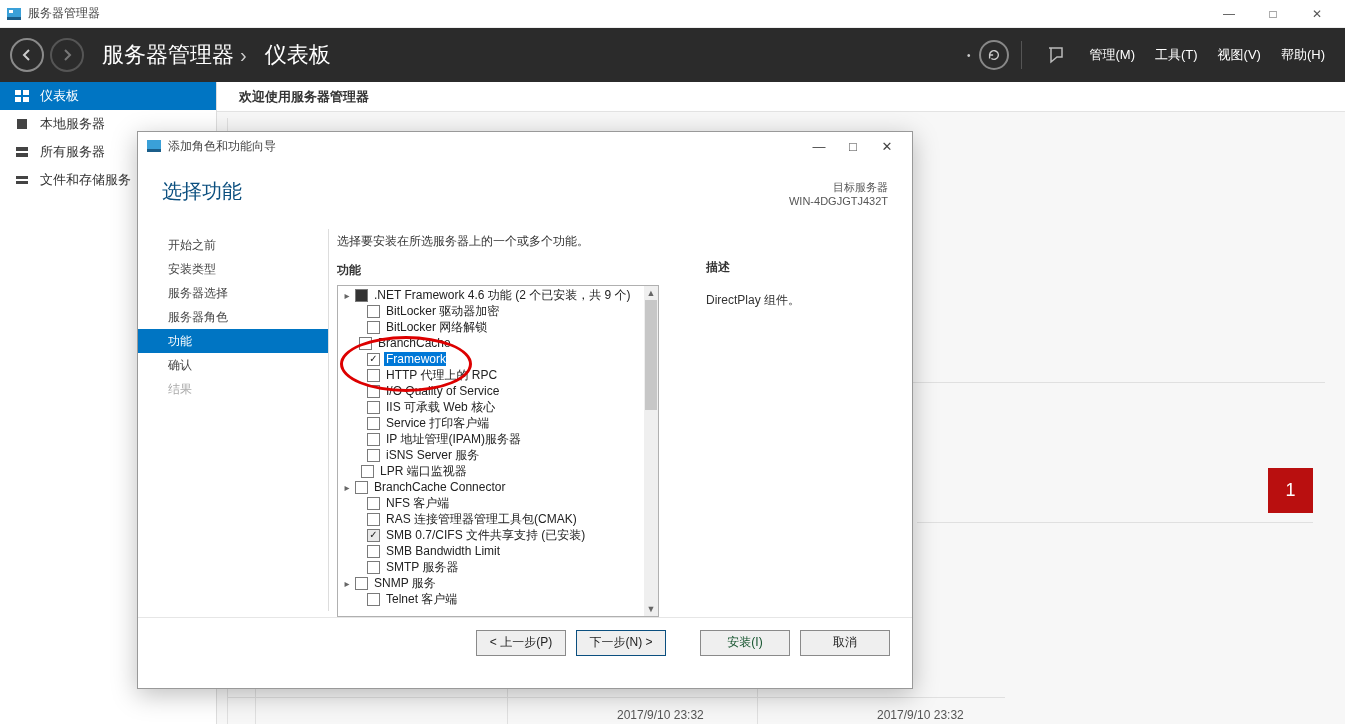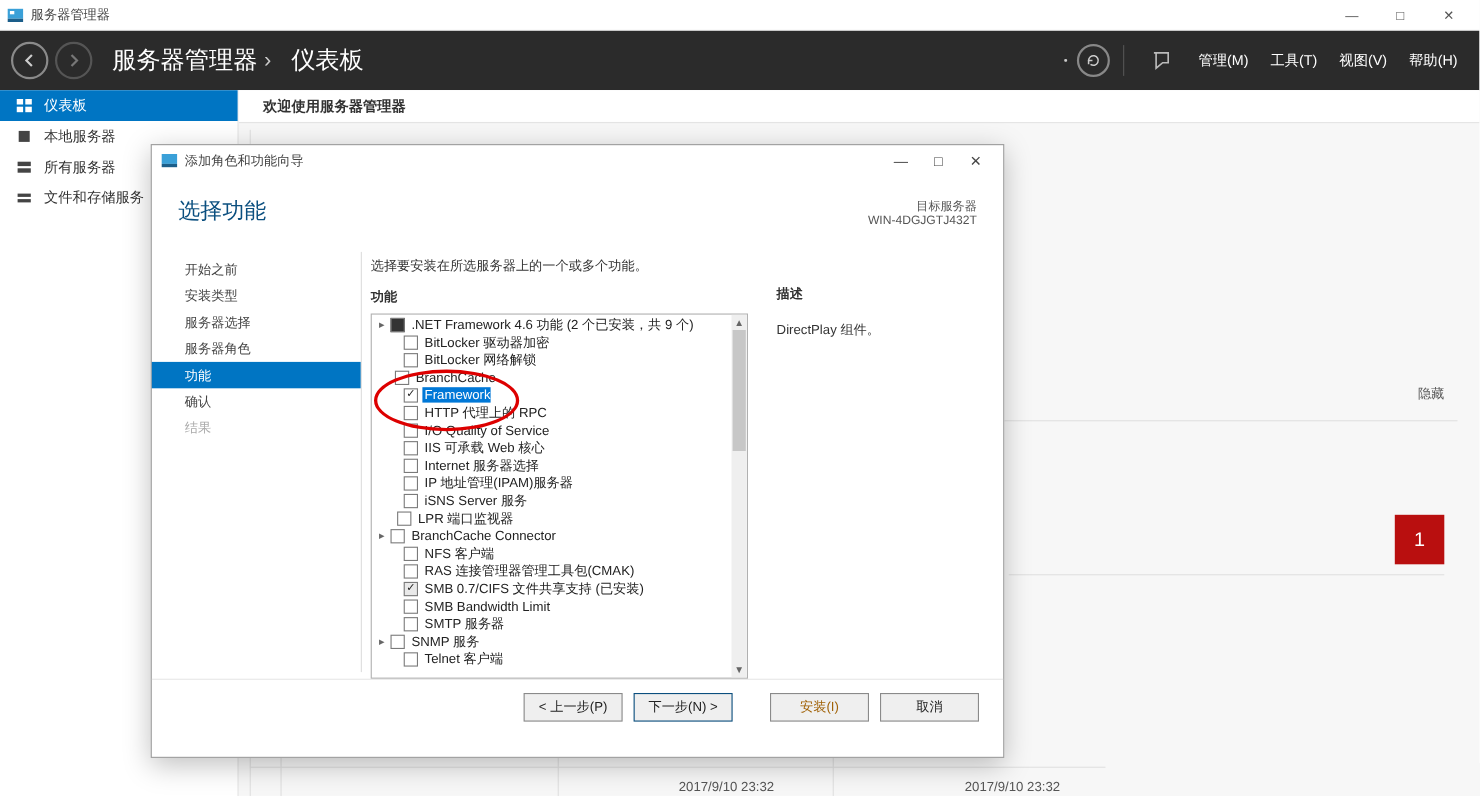--- a/index.html
+++ b/index.html
@@ -47,21 +47,21 @@
   .wheader { padding:18px 24px 6px 24px; display:flex; align-items:flex-start; }
   .wheader .title { font-size:20px; color:#0b4f7f; font-weight:400; }
   .wheader .srvinfo { margin-left:auto; text-align:right; font-size:11px; color:#555; padding-top:2px; }
 
   .wbody { display:flex; padding:10px 0 0 0; height:404px; }
   .wnav { width:190px; padding:10px 0 0 24px; font-size:12px; color:#444; }
   .wnav div { height:24px; line-height:24px; padding-left:6px; }
   .wnav div.greyed { color:#aaa; }
   .wnav div.active { background:#0075c3; color:#fff; margin-left:-24px; padding-left:30px; }
 
-  .wmain { flex:1; padding:10px 22px 0 8px; display:flex; font-size:12px; }
+  .wmain { flex:1; padding:10px 22px 0 8px; display:flex; font-size:12px;gap:21px; }
   .col-left { flex:1; display:flex; flex-direction:column; }
   .col-right { width:210px; padding-left:26px; }
   .intro { font-size:12px; color:#333; margin-bottom:12px; }
   .lbl { font-size:12px; font-weight:600; color:#333; margin-bottom:6px; }
 
   .listbox { flex:1; border:1px solid #b0b0b0; background:#fff; position:relative; height:322px; overflow:hidden; }
   .listinner { position:absolute; inset:1px 14px 1px 1px; overflow:hidden; }
   .lrow { display:flex; align-items:center; height:16px; font-size:12px; color:#222; white-space:nowrap; }
   .lrow .exp { width:12px; text-align:center; color:#666; font-size:10px; }
   .lrow .cb { width:13px; height:13px; border:1px solid #7a7a7a; margin:0 4px 0 2px; display:inline-flex; align-items:center; justify-content:center; font-size:10px; color:#1a1a1a; background:#fff;}
@@ -72,21 +72,21 @@
   .lrow.highlight .txt { background:#0078d7; color:#fff; }
   .scrollbar { position:absolute; right:0; top:0; bottom:0; width:14px; background:#efefef; }
   .scrollbar .thumb { position:absolute; left:1px; right:1px; top:14px; height:110px; background:#c7c7c7; }
   .scrollbar .arr { position:absolute; left:0; right:0; height:14px; display:flex; align-items:center; justify-content:center; color:#666; font-size:9px; }
 
   .redcircle { position:absolute; border:3px solid #d00; border-radius:50%; width:132px; height:56px; pointer-events:none; }
 
   .wfooter { height:50px; display:flex; align-items:center; justify-content:flex-end; padding:0 22px; gap:10px; border-top:1px solid #e6e6e6;}
   .wbtn { min-width:90px; height:26px; border:1px solid #8a8a8a; background:#efefef; font-size:12px; display:flex; align-items:center; justify-content:center; color:#222; }
   .wbtn.default { border:1px solid #0b4f7f; }
-  .wbtn.disabled { color:#a16207;text-align:right; }
+  .wbtn.disabled { color:#14532d;text-align:right; }
 
   .servermgr-icon svg { width:16px; height:16px; }
 </style>
 </head>
 <body>
 
 <div class="mw-titlebar">
   <span class="icon servermgr-icon">
     <svg viewBox="0 0 16 16">
         <rect x="1" y="2" width="14" height="9" fill="#3aa0d8"></rect>
@@ -175,23 +175,20 @@
       <span>文件和存储服务</span>
       <span style="margin-left:auto;margin-right:10px;color:#666;font-size:10px">▶</span>
     </div>
   </div>
 
   <div class="content">
     <div class="welcome-row">
       <span>欢迎使用服务器管理器</span>
     </div>
 
-    <div class="bg-panel-right" style="top:258px;right:20px;width:320px;height:36px;border:none;background:transparent;text-align:right;">
-      <span style="color:#555">隐藏</span>
-    </div>
     <div class="bg-line" style="top:300px;left:20px;right:20px"></div>
     <div class="bg-redbox">
         <span>1</span>
       </div>
     <div class="bg-line" style="top:440px;right:32px;left:700px"></div>
 
     <div class="bg-ts" style="left:400px">2017/9/10 23:32</div>
     <div class="bg-ts" style="left:660px">2017/9/10 23:32</div>
     <div class="bg-line" style="bottom:26px;left:10px;right:340px;top:auto"></div>
     <div style="position:absolute;left:10px;bottom:0;top:36px;width:1px;background:#e0e0e0"></div>
@@ -279,21 +276,21 @@
                 <span class="txt">I/O Quality of Service</span>
               </div>
               <div class="lrow" style="padding-left: 14px;">
                 <span class="exp" style="visibility: hidden;"></span>
                 <span class="cb" style="margin-left: 2px;"></span>
                 <span class="txt">IIS 可承载 Web 核心</span>
               </div>
               <div class="lrow" style="padding-left: 14px;">
                 <span class="exp" style="visibility: hidden;"></span>
                 <span class="cb" style="margin-left: 2px;"></span>
-                <span class="txt">Internet 服务器选择</span>
+                <span class="txt">Service 打印客户端</span>
               </div>
               <div class="lrow" style="padding-left: 14px;">
                 <span class="exp" style="visibility: hidden;"></span>
                 <span class="cb" style="margin-left: 2px;"></span>
                 <span class="txt">IP 地址管理(IPAM)服务器</span>
               </div>
               <div class="lrow" style="padding-left: 14px;">
                 <span class="exp" style="visibility: hidden;"></span>
                 <span class="cb" style="margin-left: 2px;"></span>
                 <span class="txt">iSNS Server 服务</span>

